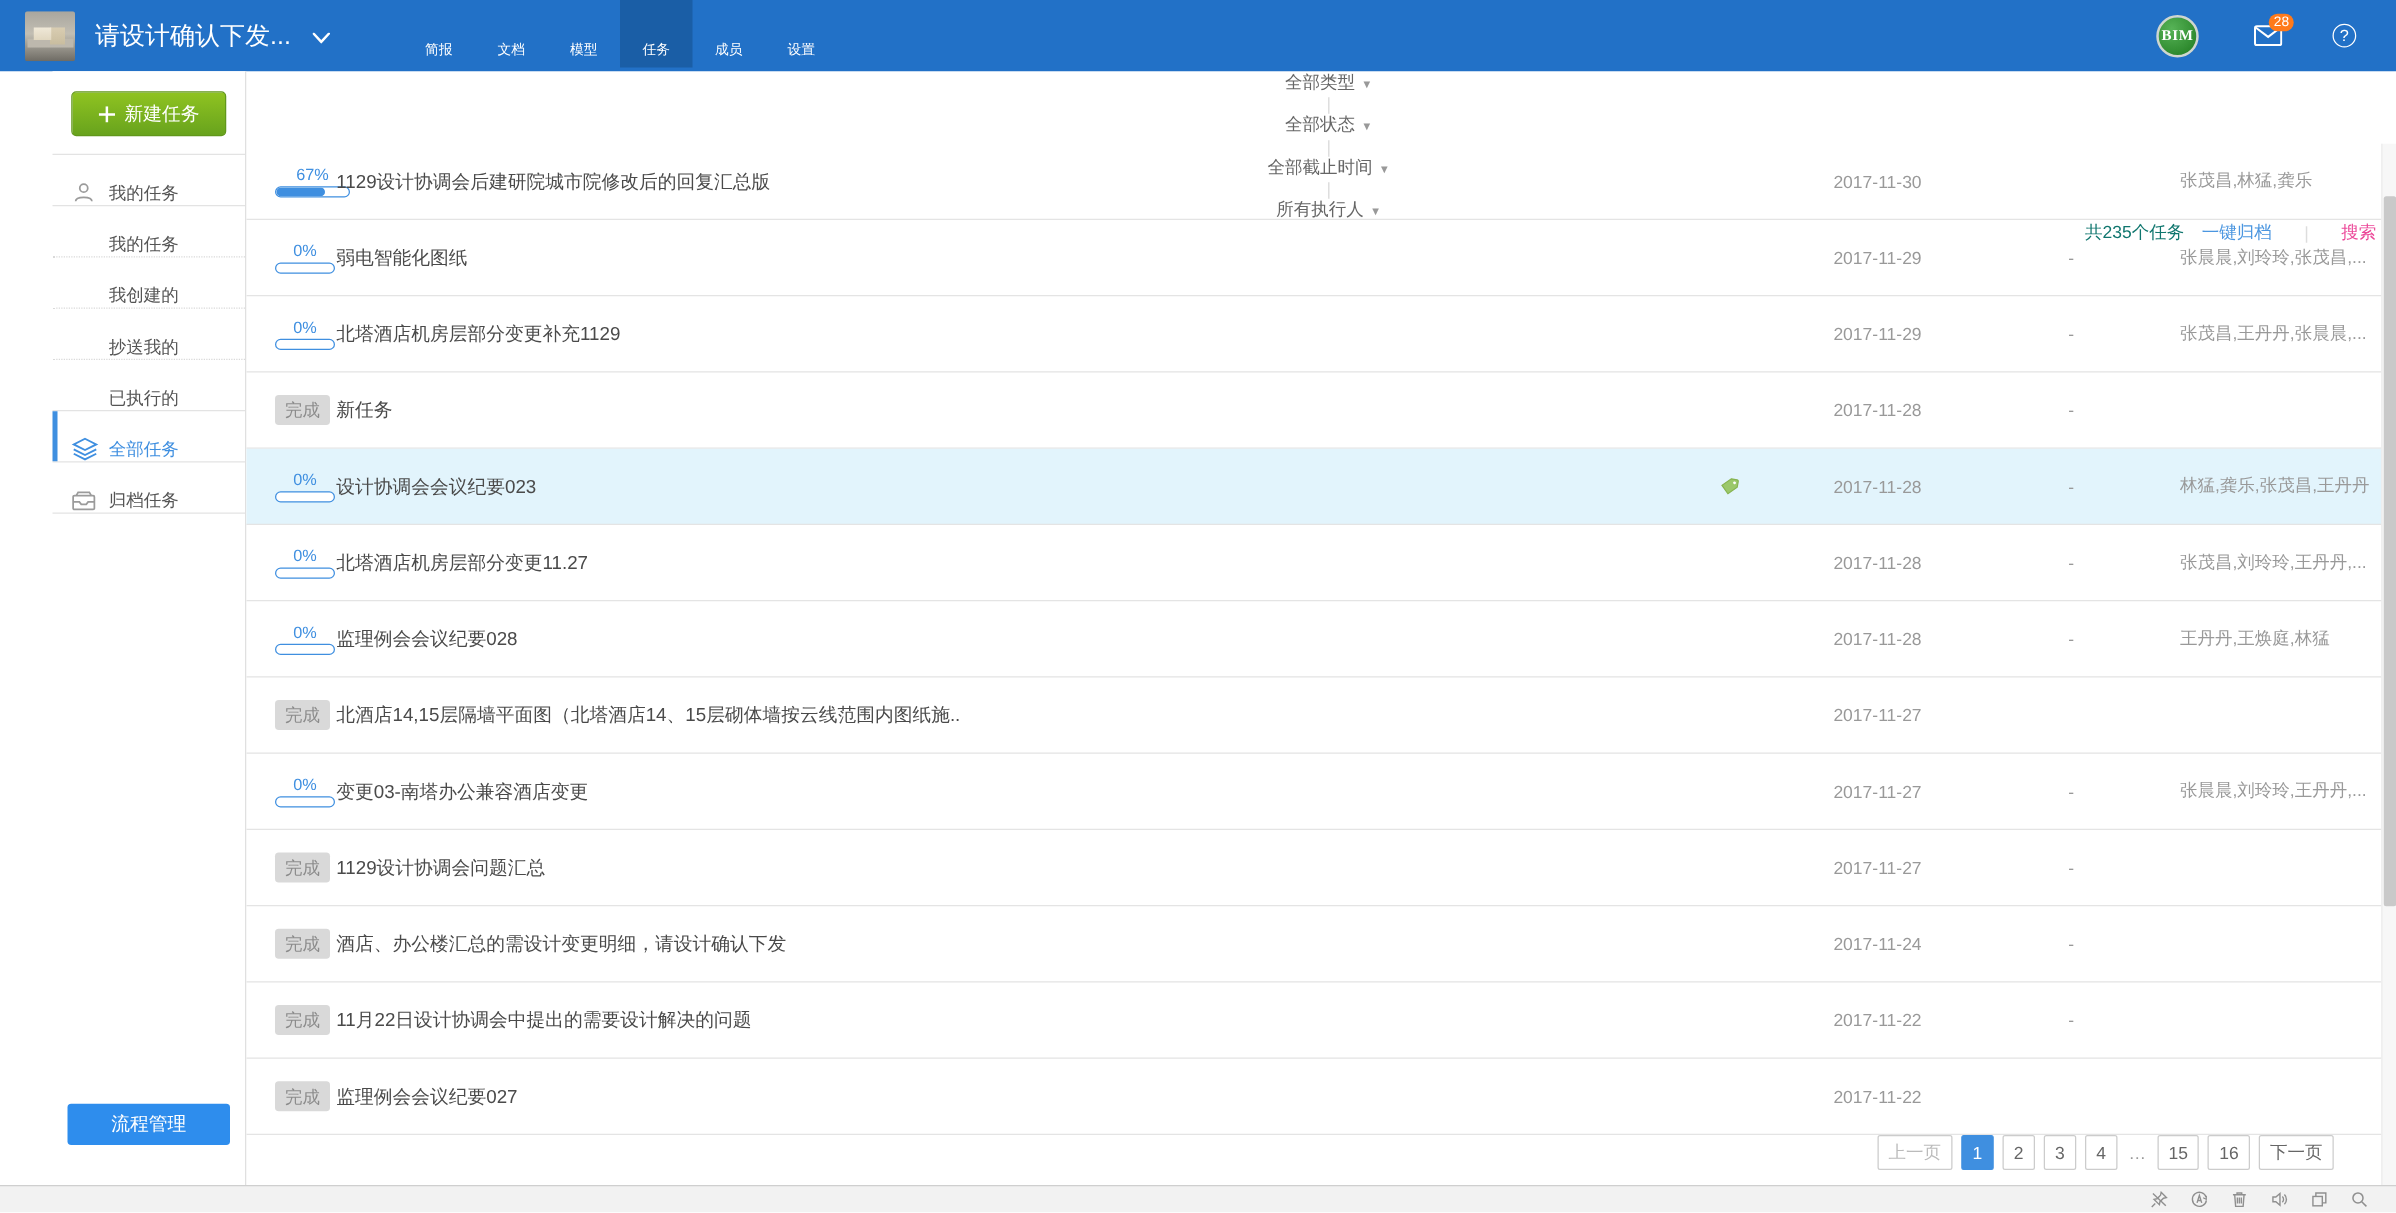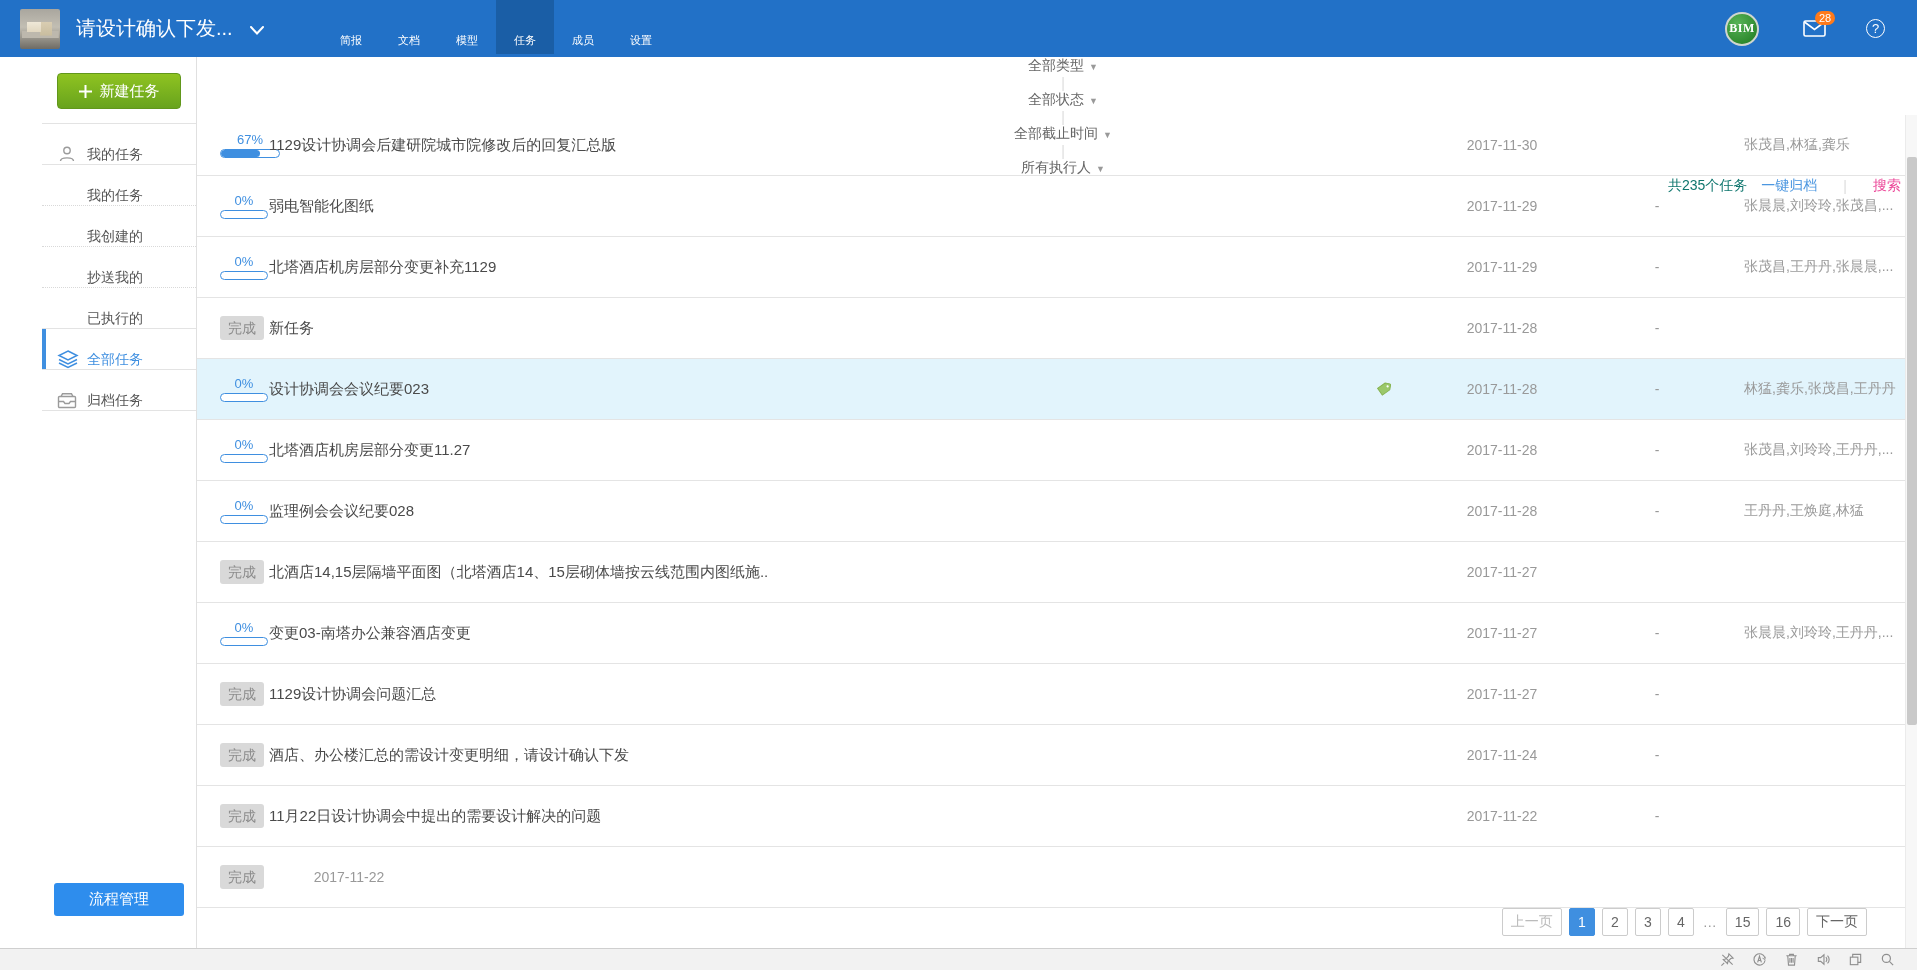--- a/index.html
+++ b/index.html
@@ -412,20 +412,24 @@
     <div class="col-publish cell-date">2017-11-22</div>
     <div class="col-deadline cell-dead">-</div>
     <div class="col-executor cell-exec"></div>
   </div>
 
   <div class="trow">
     <div class="col-status">
 
       <div class="done-badge">完成</div>
     </div>
+    <div class="col-name">
+      <span class="task-name">监理例会会议纪要027</span>
+
+    </div>
     <div class="col-publish cell-date">2017-11-22</div>
     <div class="col-deadline cell-dead"></div>
     <div class="col-executor cell-exec"></div>
   </div>
 </div>
 
     <div class="pagination">
         <div class="pg-btn disabled">上一页</div>
         <div class="pg-btn active">1</div>
         <div class="pg-btn">2</div>

